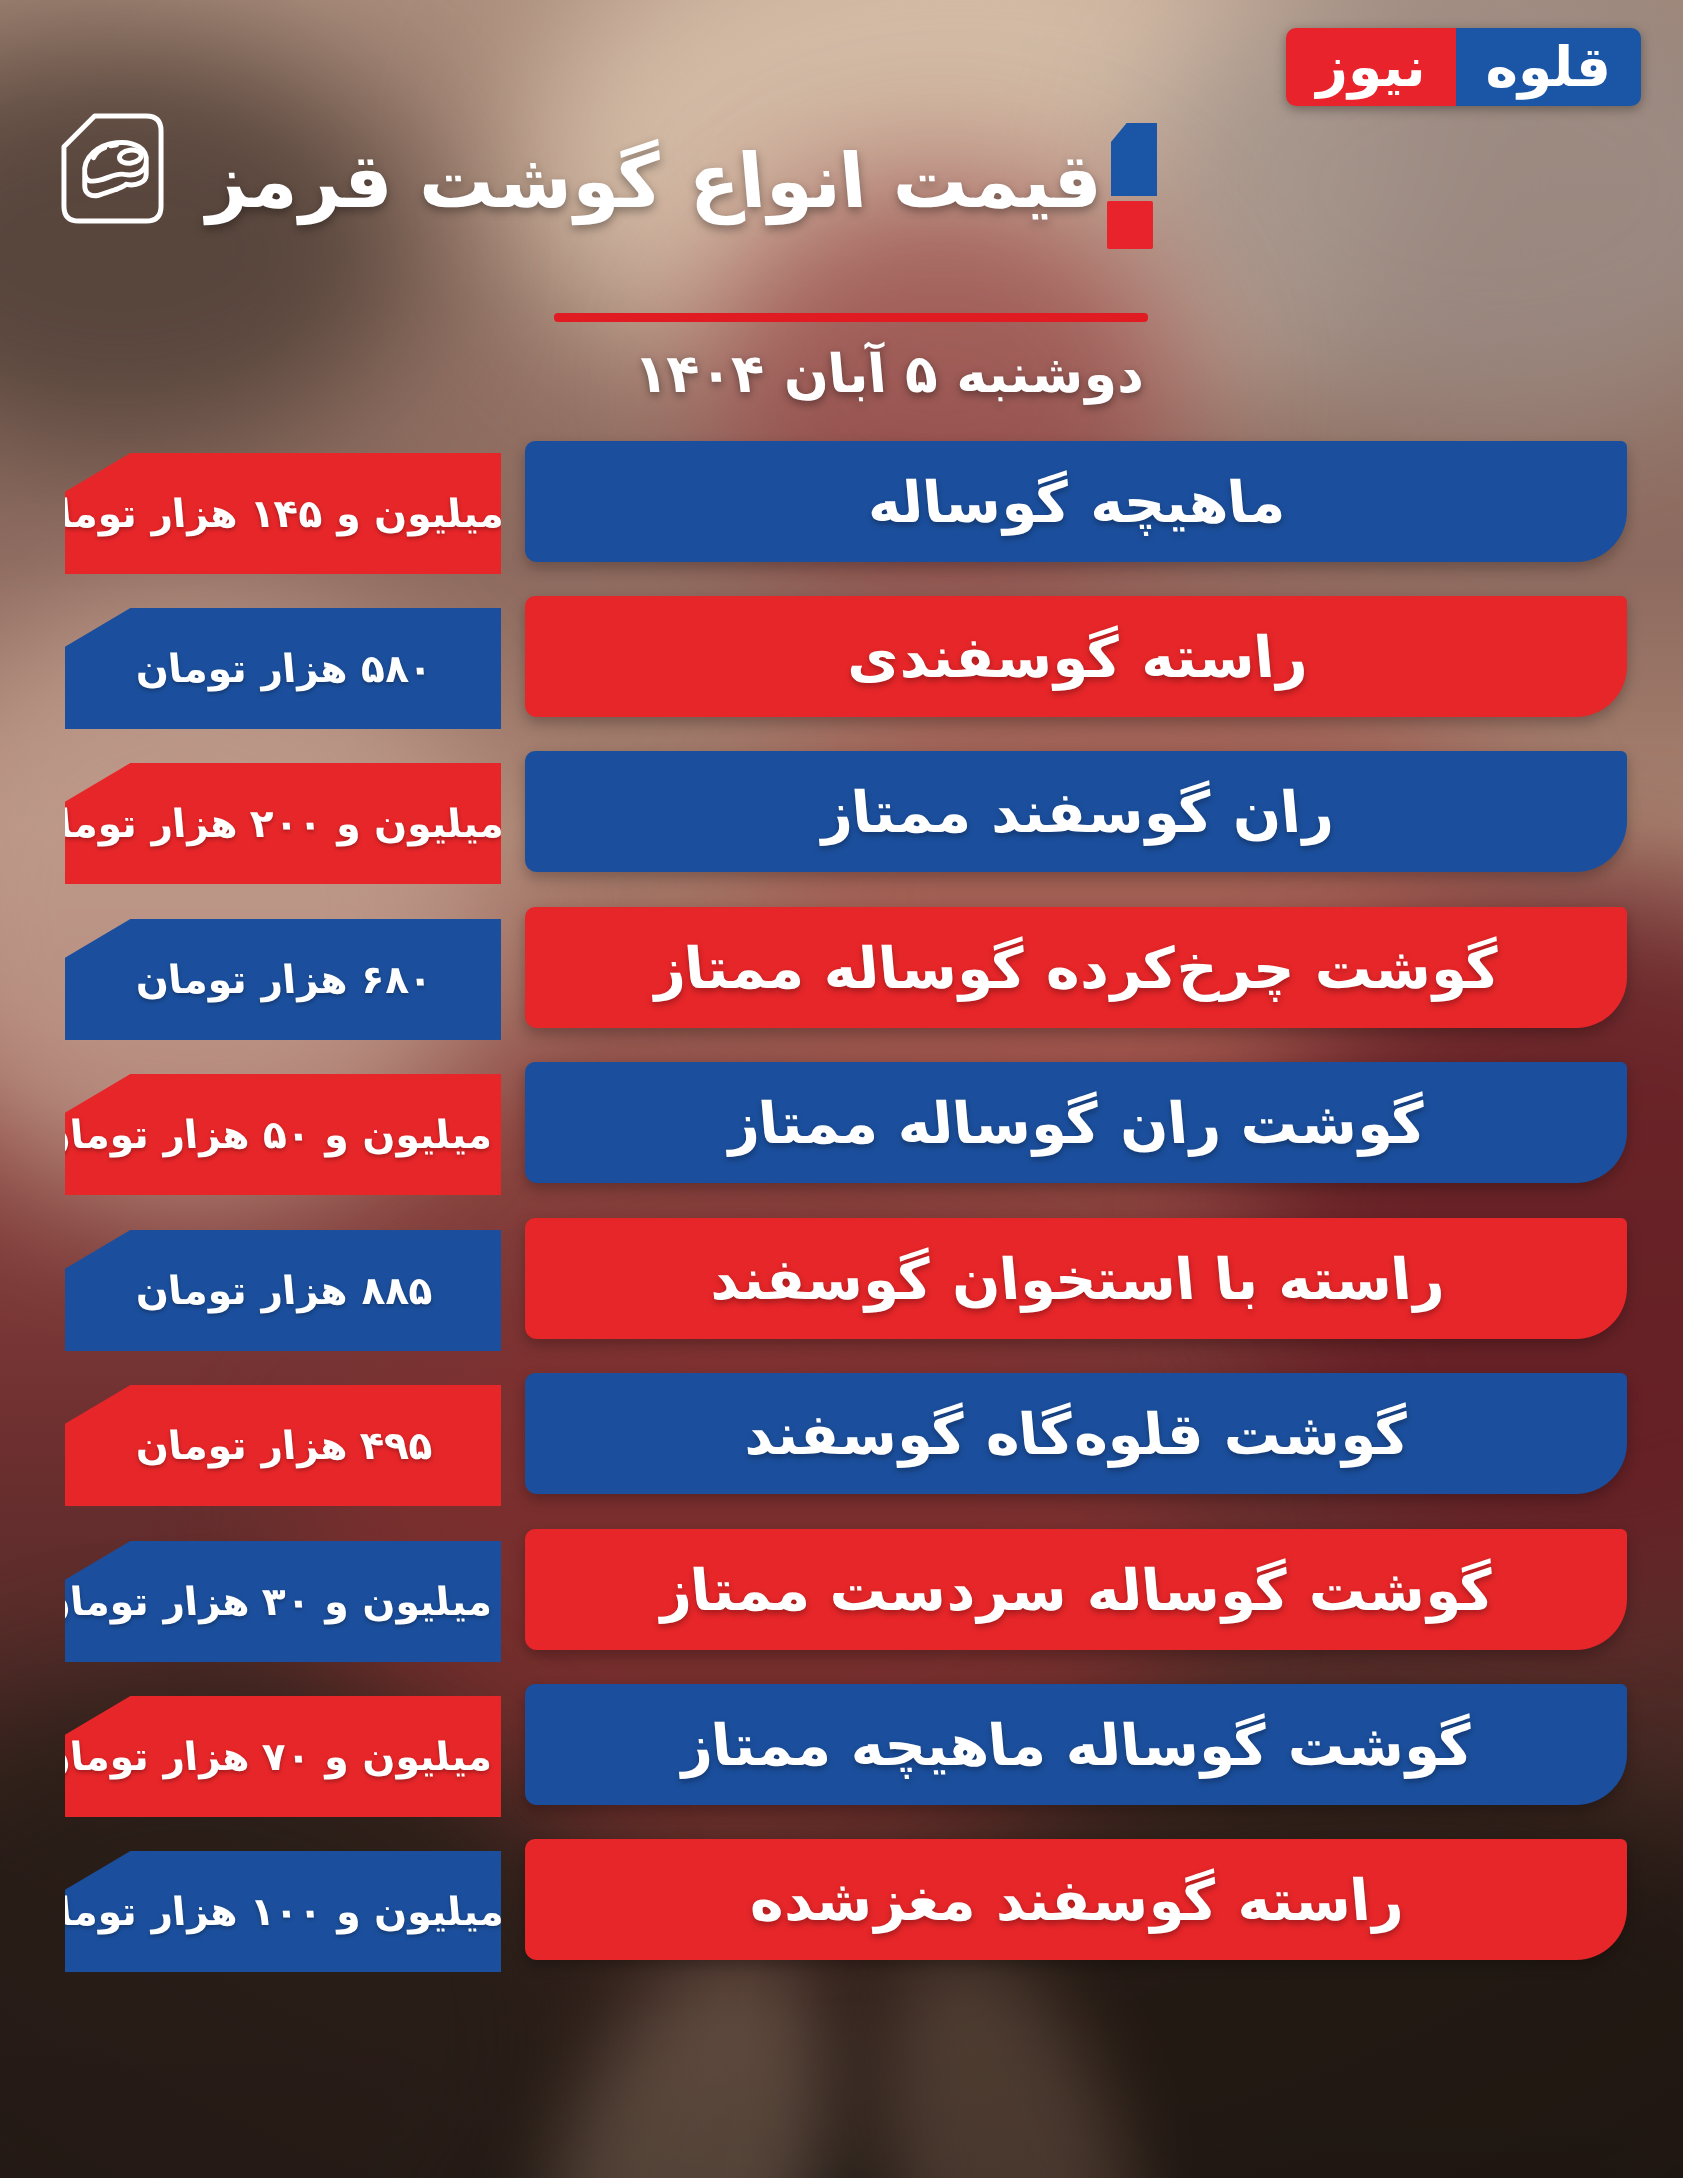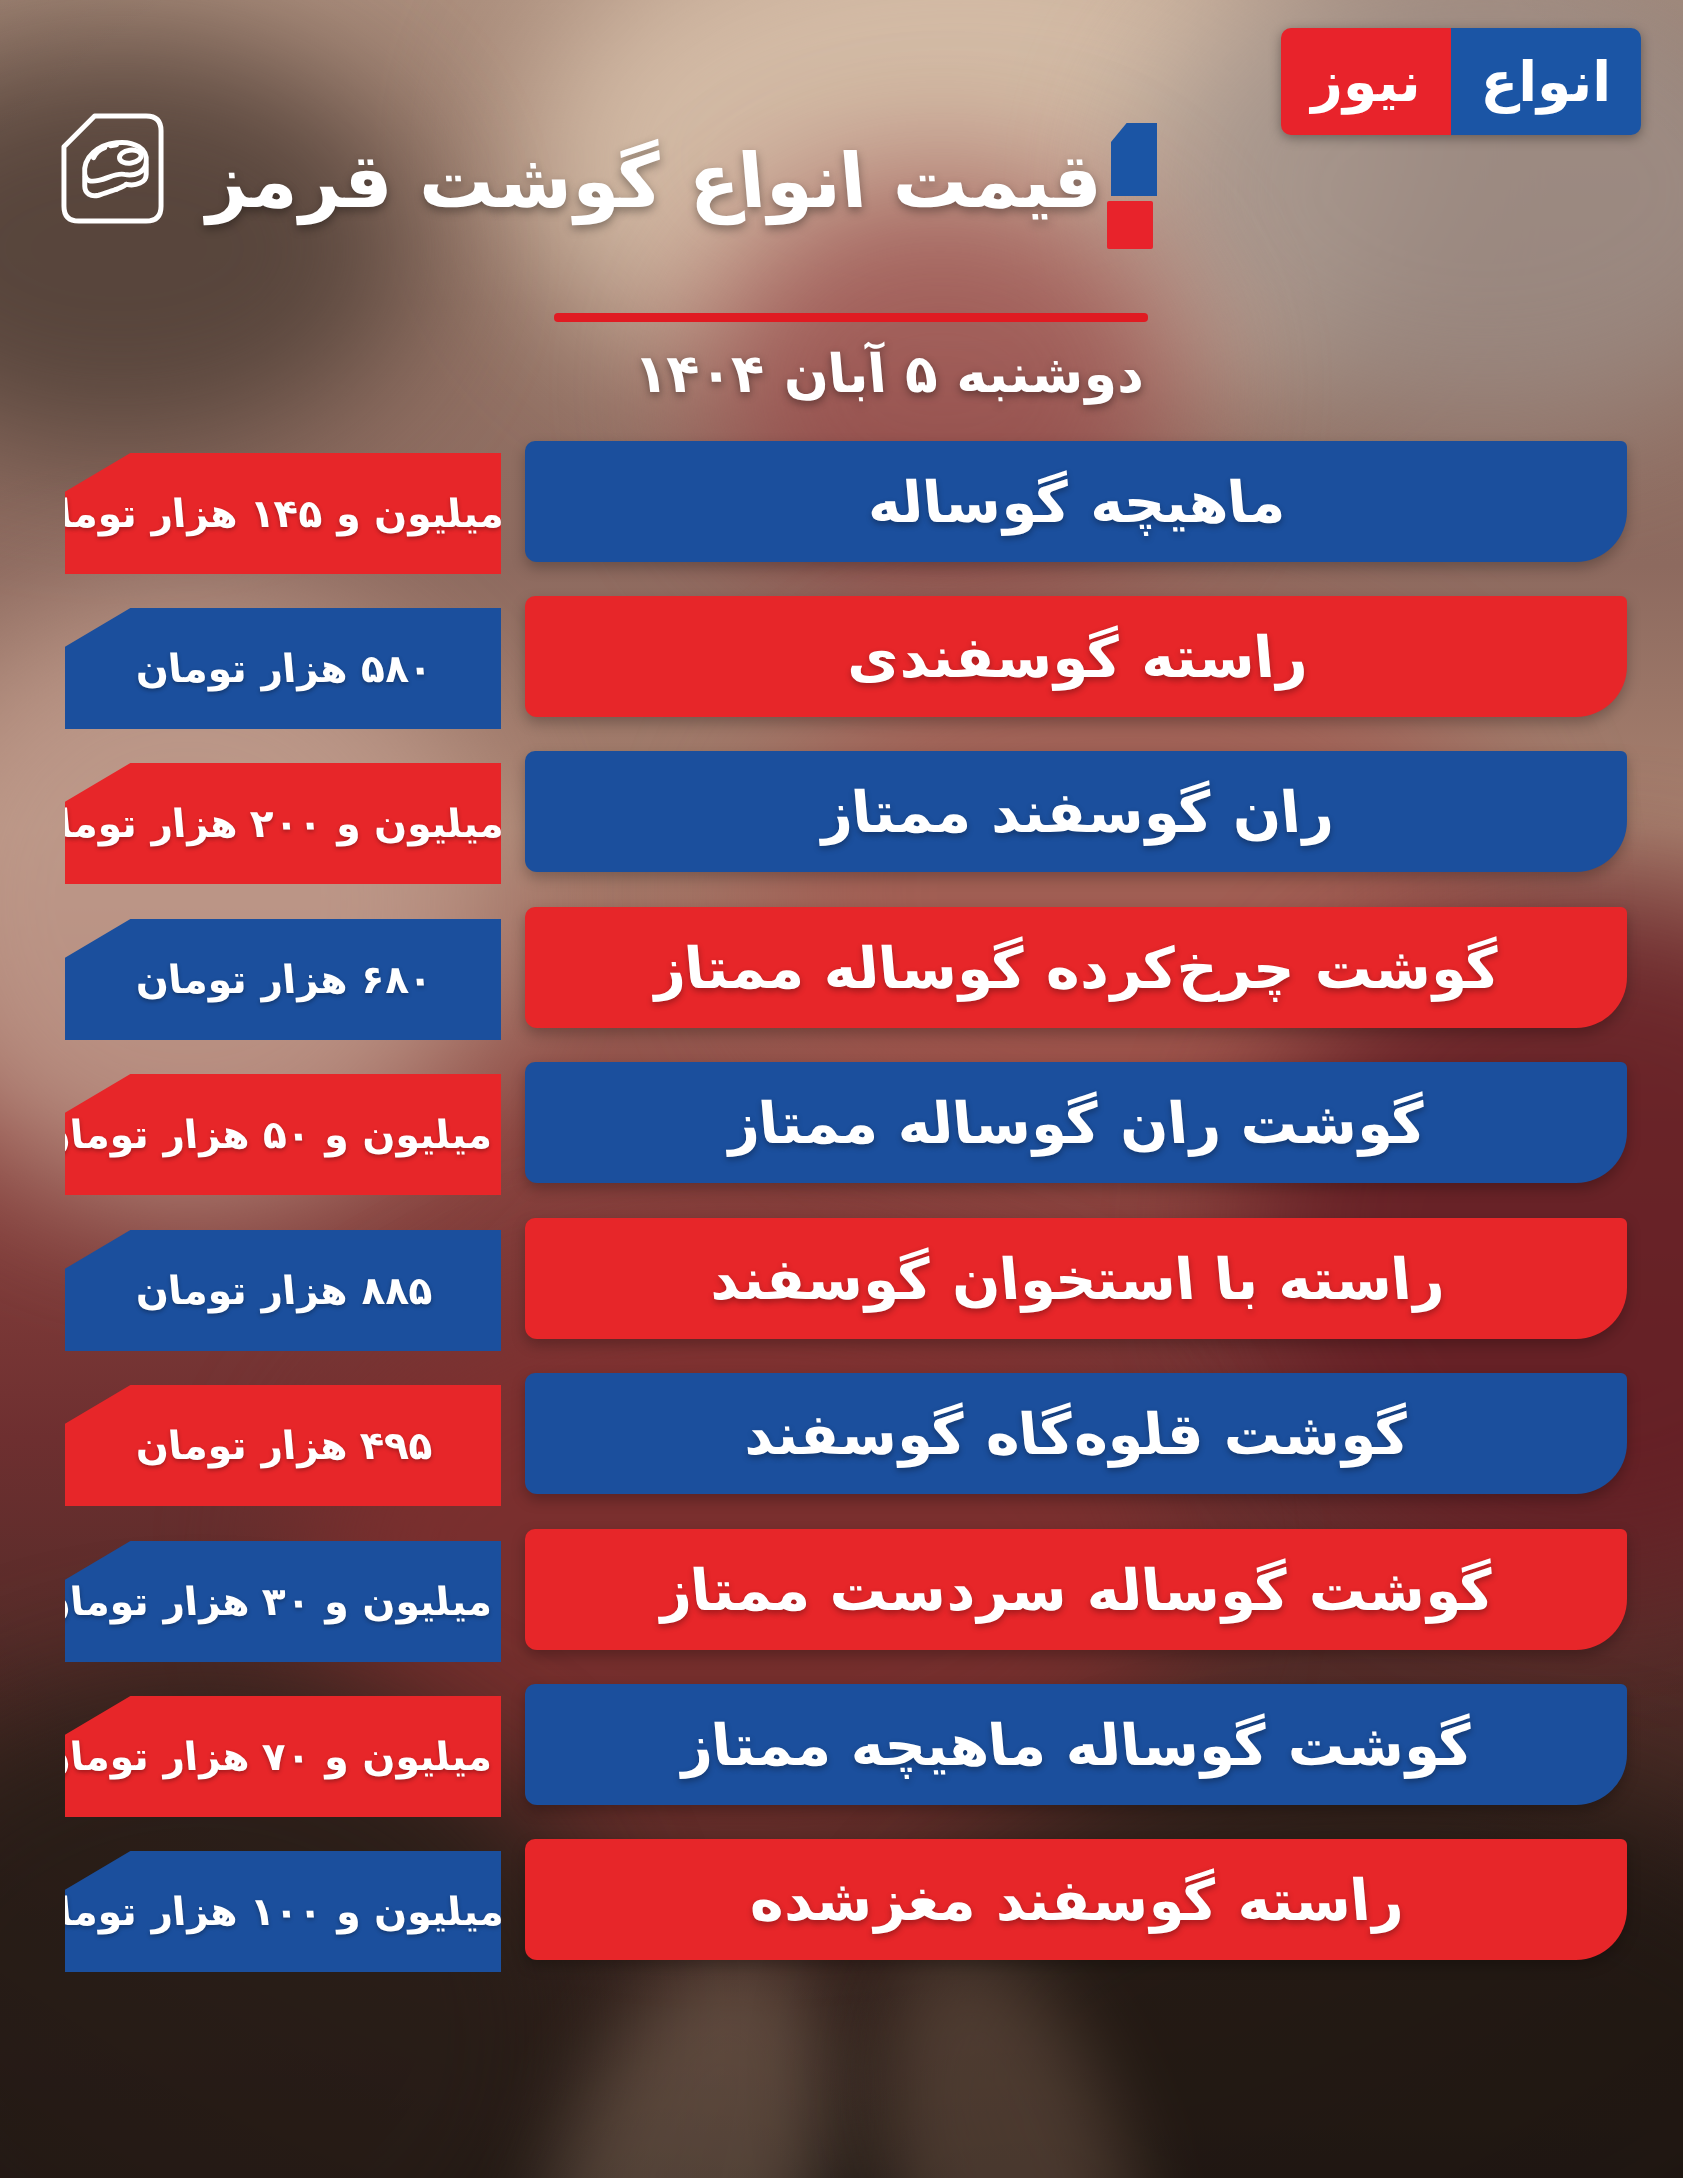--- a/index.html
+++ b/index.html
@@ -17,21 +17,21 @@
   .b6{left:752px;top:614px;width:752px;height:554px;background:#a05048;opacity:.6;}
   .b7{left:1247px;top:891px;width:693px;height:693px;background:#641e24;opacity:.85;}
   .b8{left:297px;top:1267px;width:891px;height:594px;background:#83302f;opacity:.7;}
   .b9{left:-198px;top:1683px;width:792px;height:693px;background:#2a1e18;opacity:.95;}
   .b10{left:891px;top:1782px;width:990px;height:594px;background:#241a14;opacity:.95;}
   .b11{left:554px;top:1940px;width:257px;height:515px;background:#8a6f5d;opacity:.55;transform:rotate(18deg);filter:blur(40px);}
   .b12{left:891px;top:1940px;width:238px;height:515px;background:#7a5f4f;opacity:.5;transform:rotate(-14deg);filter:blur(40px);}
   .vignette{position:absolute;inset:0;background:radial-gradient(120% 90% at 50% 40%,rgba(0,0,0,0) 55%,rgba(0,0,0,.25) 100%);}
 
   .meat-icon{position:absolute;left:59px;top:111px;}
-  .logo{position:absolute;right:42px;top:28px;height:107px;display:flex;direction:ltr;
+  .logo{position:absolute;right:42px;top:28px;height:78px;display:flex;direction:ltr;
         filter:drop-shadow(0 3px 6px rgba(0,0,0,.35));justify-content:space-between;}
   .logo-box{display:flex;align-items:center;justify-content:center;color:#fff;font-weight:bold;
             font-size:55px;padding:0 30px;letter-spacing:1px;}
   .logo-red{background:#e8232b;border-radius:10px 0 0 10px;}
   .logo-blue{background:#1b55a5;border-radius:0 10px 10px 0;}
 
   .accent{position:absolute;width:46px;}
   .accent-blue{left:1111px;top:123px;height:73px;background:#1b55a5;
                clip-path:polygon(0 26%,34% 0,100% 0,100% 100%,0 100%);}
   .accent-red{left:1107px;top:201px;height:48px;background:#e8232b;border-radius:2px;}
@@ -85,21 +85,21 @@
     <ellipse cx="72" cy="46" rx="11" ry="6.5" transform="rotate(-8 72 46)"></ellipse>
     <path d="M35 47 C37 42 41 39 46 37"></path>
     <path d="M52 35 L58 34"></path>
   </svg>
 
   <div class="logo">
     <div class="logo-box logo-red">
       <span>نیوز</span>
     </div>
     <div class="logo-box logo-blue">
-      <span>انواع</span>
+      <span>قلوه</span>
     </div>
   </div>
 
   <div class="accent accent-blue"></div>
   <div class="accent accent-red"></div>
 
   <h1 class="title">قیمت انواع گوشت قرمز</h1>
   <div class="title-underline"></div>
   <div class="date">دوشنبه ۵ آبان ۱۴۰۴</div>
 

